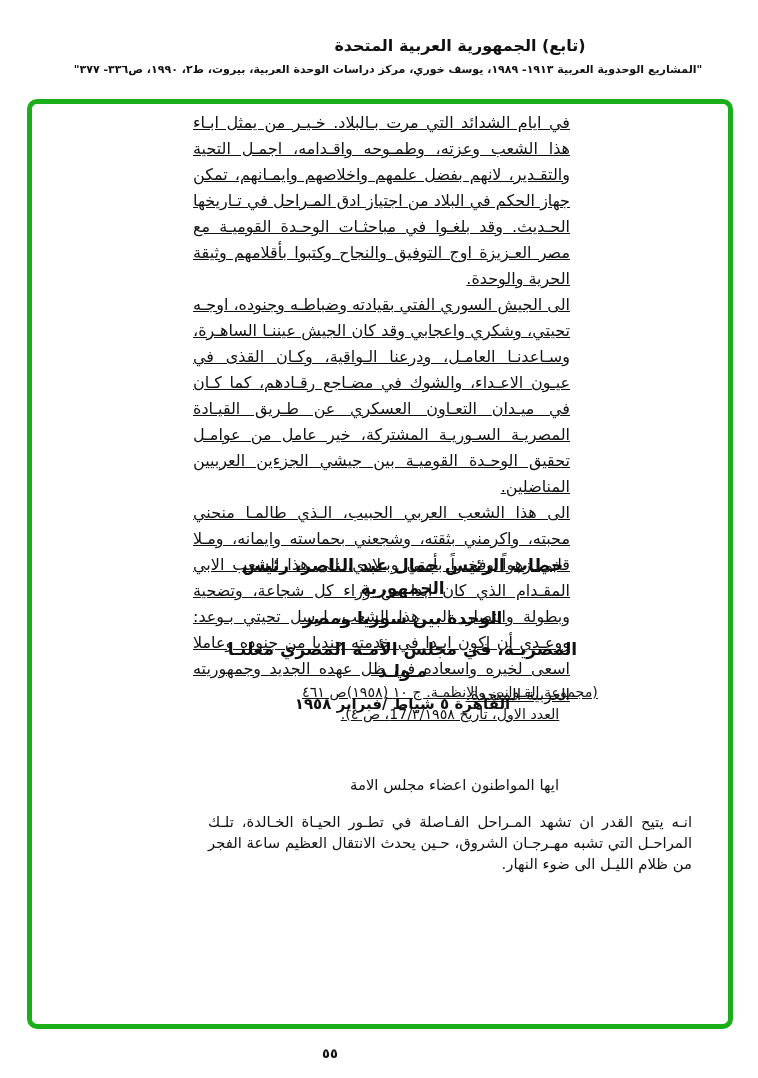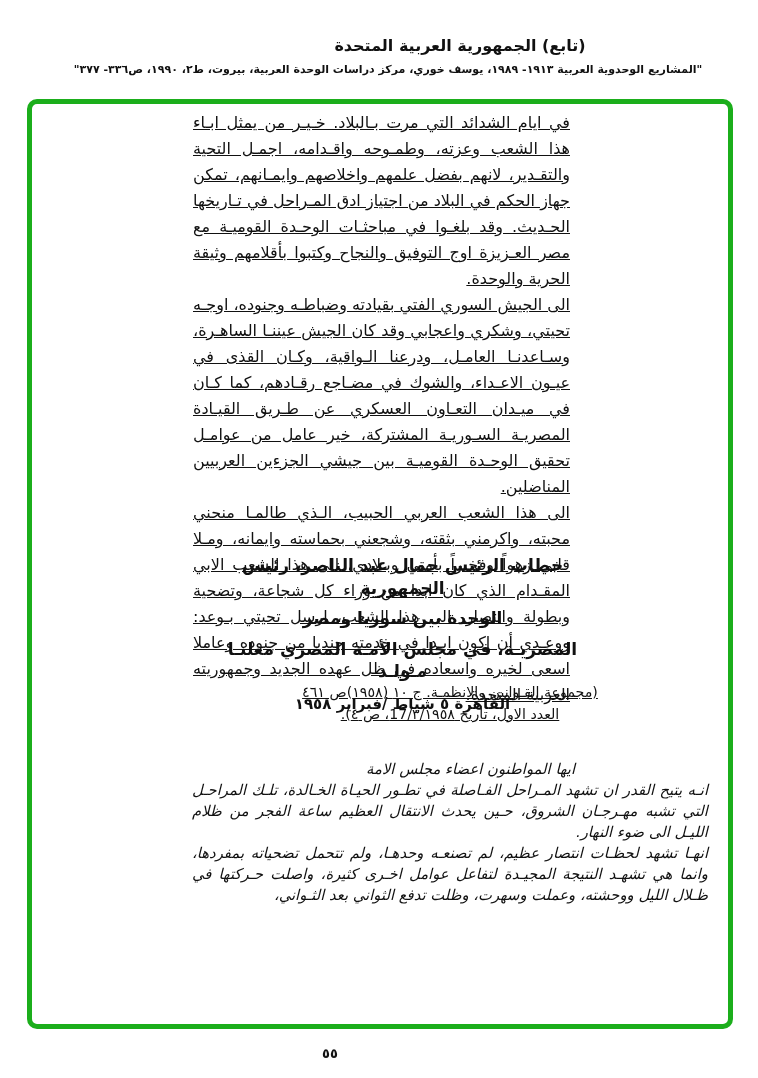--- a/index.html
+++ b/index.html
@@ -34,21 +34,21 @@
   .doc-date{font-size:15px;font-weight:bold;margin:12px 0 0 0;}
   .source-note{
     left:200px;top:681px;width:500px;direction:rtl;text-align:center;
     font-size:14.2px;line-height:22px;text-decoration:underline;
   }
   .source-note p{margin:0;}
   .speech-body{
     left:192px;top:758px;width:516px;direction:rtl;
     font-size:14.8px;line-height:21px;text-align:justify;
   }
-  .speech-body p{margin:0;font-style:italic;}
+  .speech-body p{margin:16px;}
   .salutation{text-indent:133px;text-align:right;}
   .page-number{
     top:1046px;left:0;width:660px;text-align:center;
     font-size:13px;font-weight:bold;letter-spacing:2px;
   }
 </style>
 </head>
 <body>
 
 <div class="abs header-title">(تابع) الجمهورية العربية المتحدة</div>
@@ -70,16 +70,15 @@
 </div>
 
 <div class="abs source-note">
   <p>(مجموعة القـوانين والانظمـة. ج ١٠ (١٩٥٨)ص ٤٦١</p>
   <p>العدد الاول، تاريخ 17/٣/١٩٥٨، ص ٤).</p>
 </div>
 
 <div class="abs speech-body">
   <p class="salutation">ايها المواطنون اعضاء مجلس الامة</p>
   <p>انـه يتيح القدر ان تشهد المـراحل الفـاصلة في تطـور الحيـاة الخـالدة، تلـك المراحـل التي تشبه مهـرجـان الشروق، حـين يحدث الانتقال العظيم ساعة الفجر من ظلام الليـل الى ضوء النهار.</p>
-  <p>انهـا تشهد لحظـات انتصار عظيم، لم تصنعـه وحدهـا، ولم تتحمل تضحياته بمفردها، وانما هي تشهـد النتيجة المجيـدة لتفاعل عوامل اخـرى كثيرة، واصلت حـركتها في ظـلال الليل ووحشته، وعملت وسهرت، وظلت تدفع الثواني بعد الثـواني،</p>
 </div>
 
 <div class="abs page-number">٥٥</div>
 
 </body></html>

